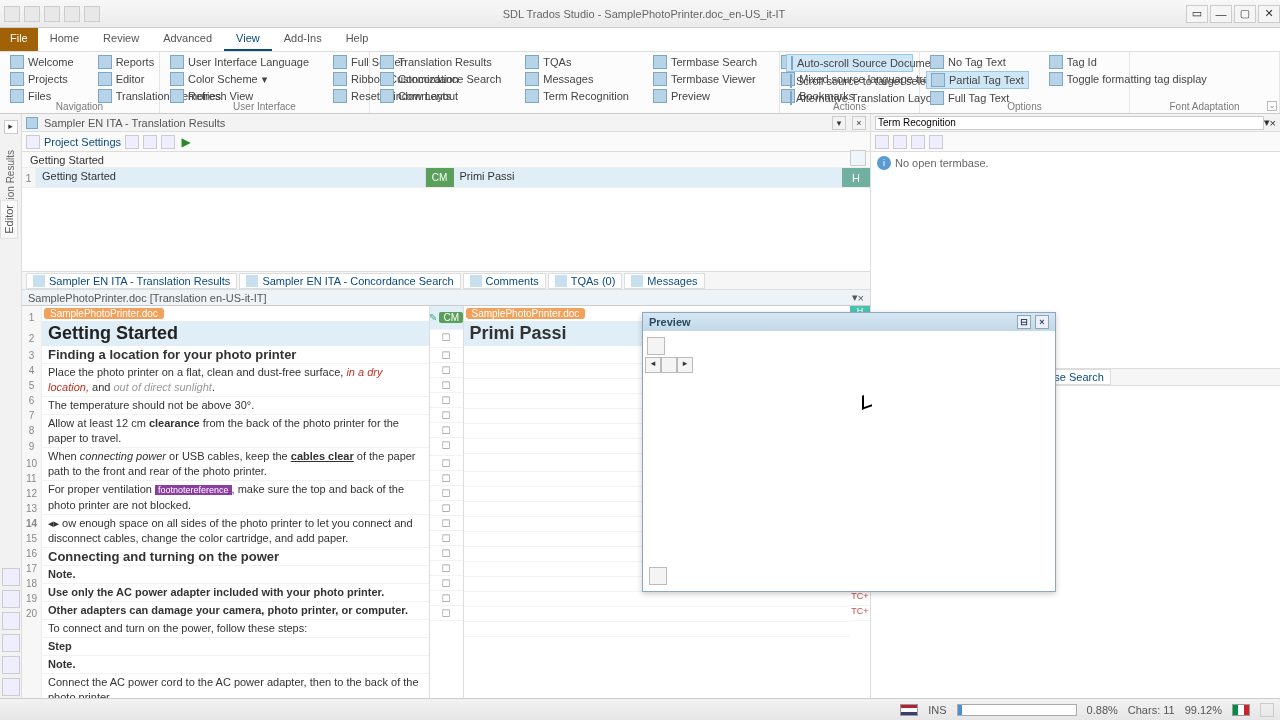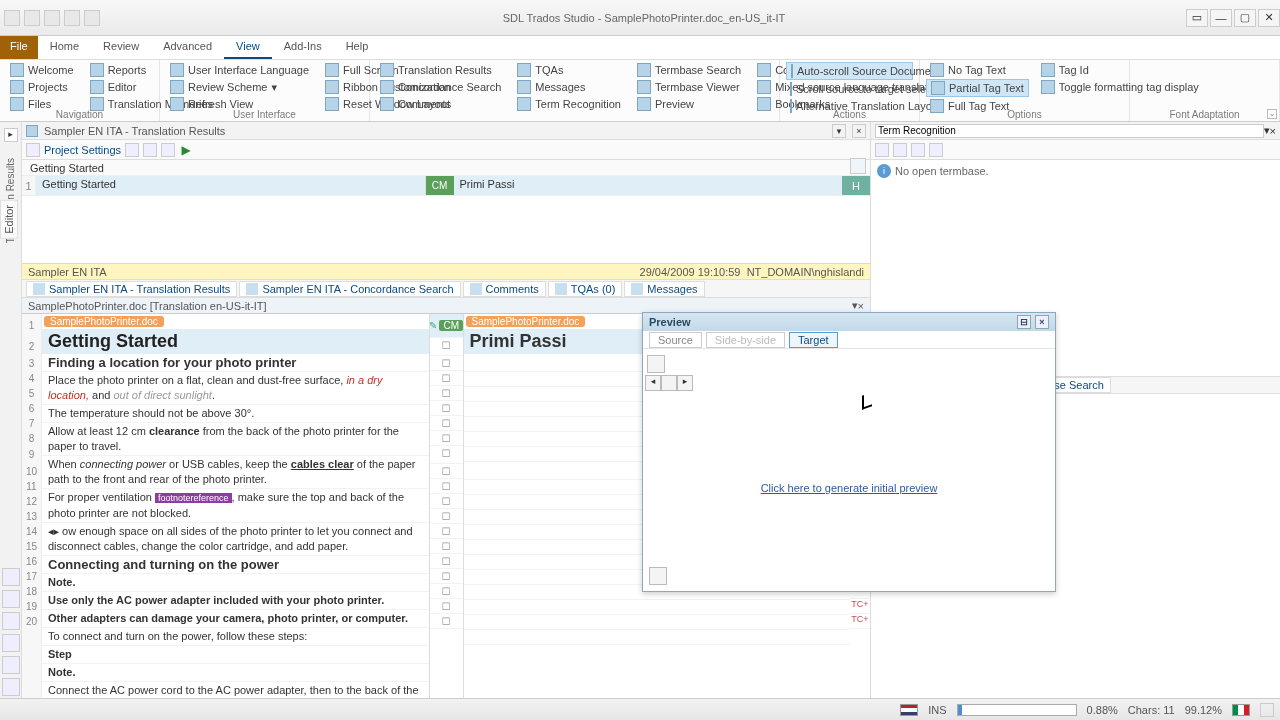--- a/index.html
+++ b/index.html
@@ -1,34 +1,34 @@
 <!DOCTYPE html>
 <html><head>
 <meta charset="utf-8">
 <style>
 * { box-sizing: border-box; margin: 0; padding: 0; font-family: "Segoe UI", Tahoma, sans-serif; }
 body { width: 1280px; height: 720px; overflow: hidden; background: #fff; font-size: 11px; color: #333; }
 
-.titlebar { height: 36px; background: linear-gradient(#f8f8f8,#eaeaea); display: flex; align-items: center; border-bottom: 1px solid #ccc; }
+.titlebar { height: 28px; background: linear-gradient(#f8f8f8,#eaeaea); display: flex; align-items: center; border-bottom: 1px solid #ccc; }
 .titlebar .quick { display: flex; gap: 4px; padding: 0 4px; }
 .titlebar .qbtn { width: 16px; height: 16px; background: #e8e8e8; border: 1px solid #ccc; }
 .titlebar .title { flex: 1; text-align: center; color: #666; }
 .titlebar .winbtns { display: flex; }
 .titlebar .wbtn { width: 22px; height: 18px; border: 1px solid #ccc; background: #f5f5f5; display:flex; align-items:center; justify-content:center; margin-left:2px; }
 
 .menubar { height: 24px; display: flex; align-items: stretch; background: #fff; border-bottom: 1px solid #ddd; }
 .menubar .filetab { background: #a16207; color: #fff; padding: 4px 10px; }
 .menubar .mitem { padding: 4px 12px; color: #555; }
 .menubar .mitem.active { color: #0a4a80; border-bottom: 2px solid #0a4a80; }
 
 .ribbon { display: flex; height: 62px; border-bottom: 1px solid #ccc; background: #fcfcfc; }
 .rgroup { border-right: 1px solid #e5e5e5; padding: 2px 6px; display: flex; flex-direction: column; position: relative; }
 .rgroup .glabel { position: absolute; bottom: 1px; left: 0; right: 0; text-align: center; color: #7a7a7a; font-size: 10px; }
 .rcol { display: flex; flex-direction: column; gap: 1px; }
-.rrow { display: flex; gap: 8px; }
+.rrow { display: flex; gap: 16px; }
 .ritem { display: flex; align-items: center; gap: 4px; padding: 1px 4px; white-space: nowrap; color: #444; }
 .ritem.highlight { background: #cfe6f7; border: 1px solid #9bc6e6; }
 .ricon { width: 14px; height: 14px; background: #b7d3e8; border: 1px solid #7fa6c2; }
 .expand { position:absolute; right:2px; bottom:2px; width:10px; height:10px; border:1px solid #bbb; font-size:8px; text-align:center; line-height:8px; color:#888;}
 
 .panes { display: flex; height: calc(720px - 20px - 24px - 62px - 22px); }
 
 .leftstrip { width: 22px; background: #f2f2f2; border-right: 1px solid #ddd; display:flex; flex-direction:column; align-items:center; gap:6px; padding-top:6px;}
 .leftstrip .vtext { writing-mode: vertical-rl; transform: rotate(180deg); color:#666; font-size:10px; margin-top:10px;}
 .leftstrip .chev { width:14px; height:14px; border:1px solid #ccc; background:#fff; font-size:9px; text-align:center; }
@@ -194,21 +194,21 @@
     </div>
     <div class="glabel">Navigation</div>
   </div>
   <div class="rgroup" style="width:210px;">
     <div class="rrow">
       <div class="rcol">
         <div class="ritem">
             <span class="ricon"></span>
             <span>User Interface Language</span>
           </div>
-        <div class="ritem"><span class="ricon"></span><span>Review Scheme</span> ▾</div>
+        <div class="ritem"><span class="ricon"></span><span>Color Scheme</span> ▾</div>
         <div class="ritem">
             <span class="ricon"></span>
             <span>Refresh View</span>
           </div>
       </div>
       <div class="rcol">
         <div class="ritem">
             <span class="ricon"></span>
             <span>Full Screen</span>
           </div>
@@ -363,26 +363,20 @@
         </div>
       <div class="tmpaneltop"></div>
       <div class="tmrow">
         <div class="tmnum">1</div>
         <div class="tmsrc">Getting Started</div>
         <div class="tmcm">CM</div>
         <div class="tmtgt">Primi Passi</div>
         <div class="tmh">H</div>
       </div>
       <div style="flex:1"></div>
-      <div class="tmstatus">
-        <span>Sampler EN ITA</span>
-        <span style="flex:1"></span>
-        <span>29/04/2009 19:10:59</span>&nbsp;&nbsp;
-        <span>NT_DOMAIN\nghislandi</span>
-      </div>
     </div>
     <div class="lowtabs">
       <div class="ltab">
           <span class="ticon"></span>
           <span>Sampler EN ITA - Translation Results</span>
         </div>
       <div class="ltab">
           <span class="ticon"></span>
           <span>Sampler EN ITA - Concordance Search</span>
         </div>
@@ -412,21 +406,21 @@
           <div style="height: 15px; line-height: 15px;">4</div>
           <div style="height: 15px; line-height: 15px;">5</div>
           <div style="height: 15px; line-height: 15px;">6</div>
           <div style="height: 15px; line-height: 15px;">7</div>
           <div style="height: 15px; line-height: 15px;">8</div>
           <div style="height: 18px; line-height: 18px;">9</div>
           <div style="height: 15px; line-height: 15px;">10</div>
           <div style="height: 15px; line-height: 15px;">11</div>
           <div style="height: 15px; line-height: 15px;">12</div>
           <div style="height: 15px; line-height: 15px;">13</div>
-          <div style="height: 15px; line-height: 15px;">14</div>
+          <div style="height: 15px; line-height: 15px; font-weight: bold;">14</div>
           <div style="height: 15px; line-height: 15px;">15</div>
           <div style="height: 15px; line-height: 15px;">16</div>
           <div style="height: 15px; line-height: 15px;">17</div>
           <div style="height: 15px; line-height: 15px;">18</div>
           <div style="height: 15px; line-height: 15px;">19</div>
           <div style="height: 15px; line-height: 15px;">20</div>
         </div>
       <div class="srcarea" id="srcarea">
         <div class="tagbadge">SamplePhotoPrinter.doc</div>
       <div class="h1">Getting Started</div><div class="h2 seg">Finding a location for your photo printer</div><div class="seg">Place the photo printer on a flat, clean and dust-free surface, <span class="red">in a dry location,</span> and <span class="gray">out of direct sunlight</span>.</div><div class="seg">The temperature should not be above 30°.</div><div class="seg">Allow at least 12 cm <b>clearance</b> from the back of the photo printer for the paper to travel.</div><div class="seg">When <i>connecting power</i>  or USB cables, keep the <span class="bu">cables clear</span> of the paper path to the front and rear of the photo printer.</div><div class="seg">For proper ventilation <span class="purp">footnotereference</span>, make sure the top and back of the photo printer are not blocked.</div><div class="seg">◂▸ ow enough space on all sides of the photo printer to let you connect and disconnect cables, change the color cartridge, and add paper.</div><div class="h2 seg">Connecting and turning on the power</div><div class="seg"><b>Note.</b></div><div class="seg"><b>Use only the AC power adapter included with your photo printer.</b></div><div class="seg"><b>Other adapters can damage your camera, photo printer, or computer.</b></div><div class="seg">To connect and turn on the power, follow these steps:</div><div class="seg"><b>Step</b></div><div class="seg"><b>Note.</b></div><div class="seg">Connect the AC power cord to the AC power adapter, then to the back of the photo printer.</div></div>
@@ -526,36 +520,30 @@
 </div>
 
 <div class="previewpane">
   <div class="pvtitle">
     <span>Preview</span>
     <div class="pvright">
       <div class="pvbtn">⊟</div>
       <div class="pvbtn">×</div>
     </div>
   </div>
-  <div class="pvtabs">
-    <div class="pt">Source</div>
-    <div class="pt" style="color:#bbb;">Side-by-side</div>
-    <div class="pt active">Target</div>
-  </div>
   <div class="pvbody">
     <div class="pvnav">
       <div class="nb"></div>
     </div>
     <div class="pvnavh">
       <div class="nb">◂</div>
       <div class="nb"></div>
       <div class="nb">▸</div>
     </div>
     <div style="position:absolute; left:14px; top:46px;" class="nb"></div>
-    <div class="pvlink">Click here to generate initial preview</div>
     <div class="pvcorner"></div>
   </div>
 </div>
 
 <div class="cursor"></div>
 
 <div class="statusbar">
   <div class="spacer"></div>
   <div class="sflag us"></div>
   <span>INS</span>

